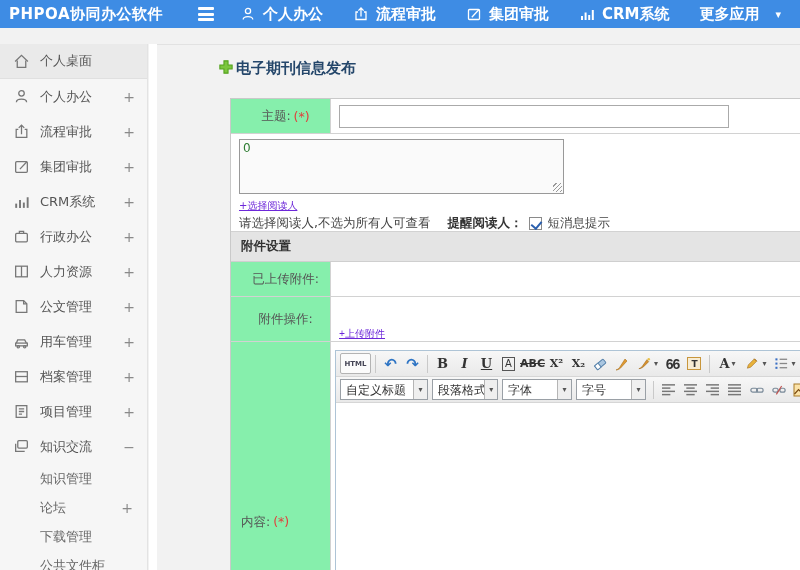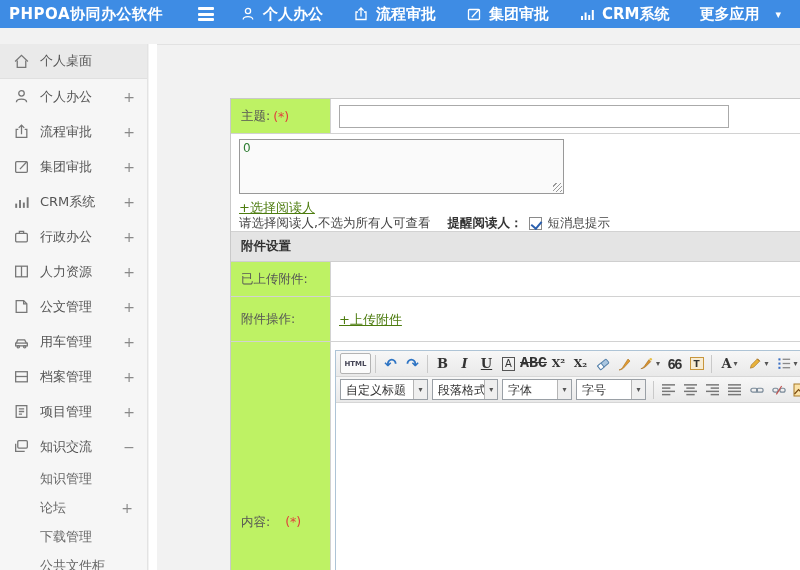--- a/index.html
+++ b/index.html
@@ -32,63 +32,63 @@
 
   
   .main { position:absolute; left:157px; top:44px; width:643px; height:526px; background:#f2f2f2; border-top:1px solid #e2e2e2;}
   .page-head { position:absolute; left:62px; top:14px; display:flex; align-items:center; gap:3px; }
   .page-title { font-size:15px; font-weight:bold; color:#25476b; }
 
   
   .ftable { position:absolute; left:73px; top:53px; width:575px; background:#fff;
     border:1px solid #c9c9c9; border-right:none; }
   .frow { position:relative; display:flex; border-bottom:1px solid #d2d2d2; }
-  .fcell-l { width:100px; flex:0 0 auto; background:#bef264; border-right:1px solid #d2d2d2;
-    display:flex; align-items:center; padding-left:10px; color:#555; font-size:12.5px;}
+  .fcell-l { width:100px; flex:0 0 auto; background:#86efac; border-right:1px solid #d2d2d2;
+    display:flex; align-items:center; padding-left:10px; color:#555; font-size:12.5px;justify-content:center;}
   .fcell-r { flex:1 1 auto; position:relative; background:#fff;}
   .req { color:#e0403c; margin-left:3px; }
   .r-subject { height:35px; }
   .r-readers { height:98px; }
   .r-readers .fcell-l, .r-content .fcell-l { align-items:flex-start; }
   .r-section { height:30px; background:#e4e4e4; border-bottom:1px solid #cfcfcf;
     display:flex; align-items:center; padding-left:10px; font-weight:bold; color:#333; font-size:12.5px;}
   .r-uploaded { height:35px; }
   .r-action { height:45px; }
   .r-content { height:230px; border-bottom:none;}
 
   .txt-input { position:absolute; left:8px; top:6px; width:390px; height:23px; border:1px solid #aaa;
     background:#fff; font-size:12px; padding:0 4px; color:#333;}
   .readers-box { position:absolute; left:8px; top:5px; width:325px; height:55px; border:1px solid #999;
     background:#fafafa; font-size:12px; color:#2e7d32; padding:1px 3px; overflow:hidden;}
   .resize-h { position:absolute; right:1px; bottom:1px; width:9px; height:9px;
     background:repeating-linear-gradient(135deg,transparent 0 2px,#999 2px 3px);}
-  .lnk { color:#4d7c0f; font-size:13px; text-decoration:underline; cursor:pointer;}
+  .lnk { color:#6d28d9; font-size:10px; text-decoration:underline; cursor:pointer;}
   .sel-reader { position:absolute; left:8px; top:65px;}
   .reader-note { position:absolute; left:8px; top:81px; display:flex; align-items:center; font-size:12.5px; color:#444; white-space:nowrap;}
   .remind { font-weight:bold; color:#333; margin-left:17px;}
   .cbx { width:13px; height:13px; border:1px solid #8a8a8a; background:#fff; margin:0 5px 0 7px; position:relative; display:inline-block;}
   .cbx:after { content:""; position:absolute; left:2.5px; top:0.5px; width:5px; height:8px;
     border:solid #2a5fae; border-width:0 2px 2px 0; transform:rotate(40deg);}
-  .upload-lnk { position:absolute; left:8px; top:14px;}
-  .content-label { position:absolute; left:10px; top:172px; display:flex;gap:12px; }
+  .upload-lnk { position:absolute; left:8px; top:30px;font-family:Liberation Mono, monospace;}
+  .content-label { position:absolute; left:10px; top:172px; display:flex; }
 
   
   .editor { position:absolute; left:4px; top:8px; width:470px; height:222px;
     border:1px solid #aec4d6; background:#fff;}
   .tb { height:26px; background:linear-gradient(#f7f7f7,#e9e9e9); border-bottom:1px solid #d6d6d6;
     display:flex; align-items:center; padding:0 4px; gap:1px; overflow:hidden; white-space:nowrap;}
   .tbtn { min-width:21px; height:21px; display:flex; align-items:center; justify-content:center;
     border-radius:2px; cursor:pointer; color:#333; flex:0 0 auto;}
   .tbtn.htmlb { border:1px solid #b3b3b3; background:#fbfbfb; font-size:7px; font-weight:bold; color:#445; width:31px;}
   .tsep { width:1px; height:18px; background:#c9c9c9; margin:0 3px; flex:0 0 auto;}
   .g-serif { font-family:"DejaVu Serif","Liberation Serif",serif; font-size:13px; font-weight:bold;}
   .g-italic { font-style:italic; }
   .g-under { text-decoration:underline; }
   .g-box { border:1px solid #555; font-size:10px; padding:0 2px; line-height:12px;}
-  .g-strike { text-decoration:line-through; font-size:15px; font-weight:bold;font-family:Liberation Mono, monospace;}
+  .g-strike { text-decoration:line-through; font-size:11px; font-weight:bold;}
   .g-blue { color:#2d74c4; font-size:15px; font-weight:bold;}
   .g-quote { font-family:Liberation Sans, sans-serif; font-weight:bold; font-size:14px; letter-spacing:-1px;}
   .g-pasteT { width:14px; height:13px; border:1px solid #c8963c; background:#f7ecd4; font-size:9px;
     font-weight:bold; color:#333; display:flex; align-items:center; justify-content:center;}
   .tcaret { font-size:8px; color:#555; margin-left:2px;}
   .ed-body { height:169px; background:#fff;}
 
   .ksel { height:21px; background:#fff; border:1px solid #9aa0a6; display:flex; align-items:stretch;
     margin-right:3px; cursor:pointer; flex:0 0 auto;}
   .ksel-t { font-size:12px; color:#333; padding:2px 4px 0 5px; white-space:nowrap; overflow:hidden;}
@@ -301,20 +301,26 @@
   </div>
   <div class="side-sub">
     <span class="s-label">公共文件柜</span>
     <span class="s-exp"></span>
   </div>
 </div>
 <div class="sidestrip"></div>
 
 <div class="main">
 
+  <div class="page-head">
+    <span><svg width="14" height="14" viewBox="0 0 13 13">
+          <path d="M4.6 0.8 H8.4 V4.6 H12.2 V8.4 H8.4 V12.2 H4.6 V8.4 H0.8 V4.6 H4.6 Z" fill="#7cc63e" stroke="#54a21e" stroke-width="1"></path>
+        </svg></span>
+    <span class="page-title">电子期刊信息发布</span>
+  </div>
 
   <div class="ftable">
 
     <div class="frow r-subject">
       <div class="fcell-l">
         <span>主题:</span>
           <span class="req">(*)</span>
       </div>
       <div class="fcell-r">
         <input class="txt-input" type="text" value="" style="">

